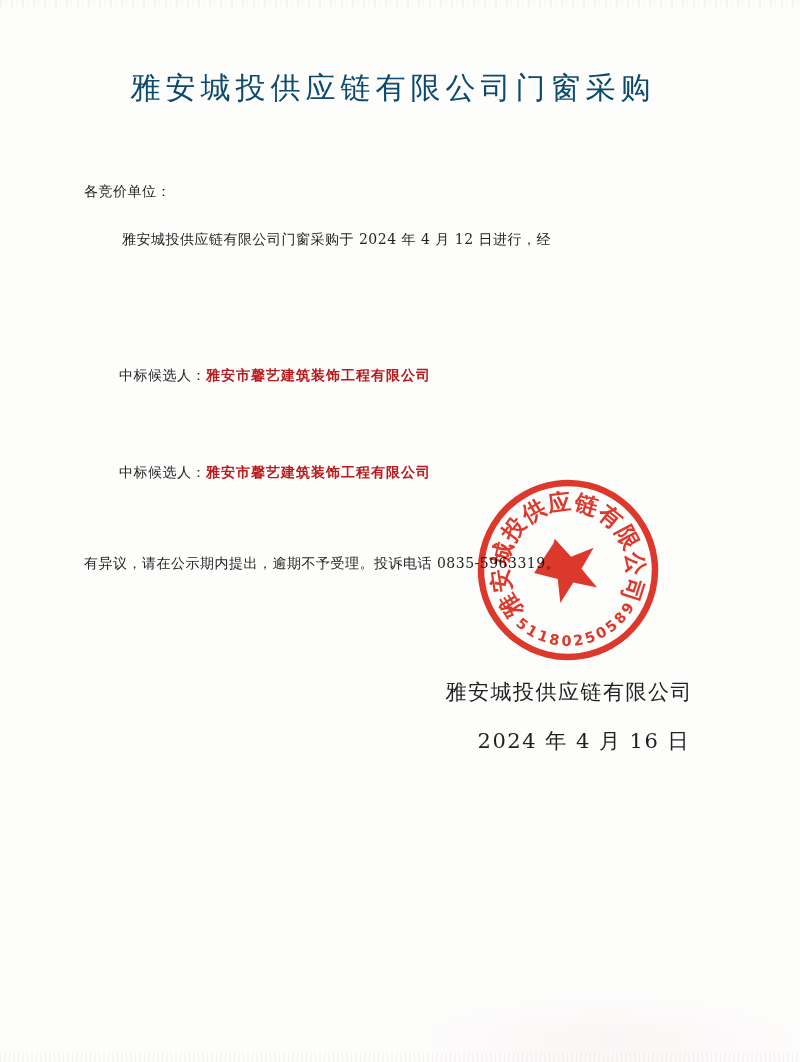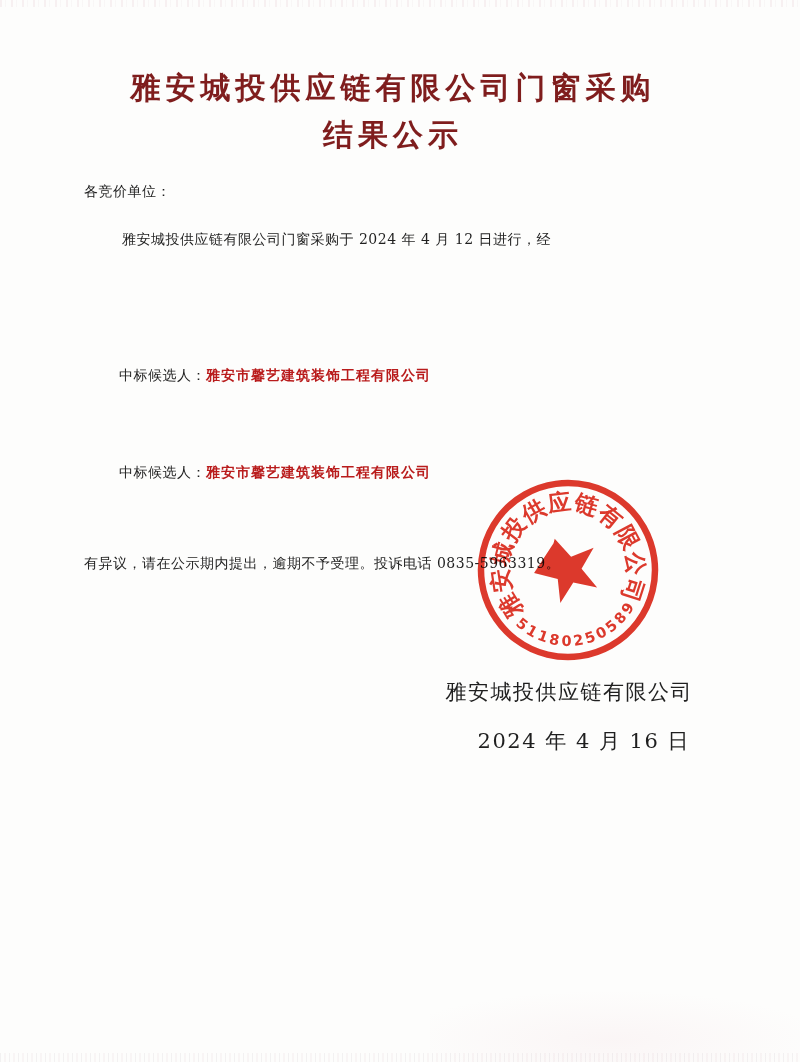--- a/index.html
+++ b/index.html
@@ -26,22 +26,22 @@
       rgba(170,160,170,.16) 0 1px, rgba(255,255,255,0) 1px 4px,
       rgba(205,170,180,.12) 4px 6px, rgba(255,255,255,0) 6px 9px);
     opacity:.8;
   }
   .smudge{
     position:absolute;left:430px;top:990px;width:400px;height:72px;
     background:radial-gradient(ellipse at 45% 70%, rgba(228,178,190,.10), rgba(255,255,255,0) 70%);
   }
   .title{
     position:absolute;left:0;top:64px;width:786px;
-    text-align:center;font-weight:700;font-size:30px;line-height:47px;
-    letter-spacing:5px;color:#7f1d1d;
+    text-align:center;font-weight:400;font-size:30px;line-height:47px;
+    letter-spacing:5px;color:#0c4a6e;
   }
   .line{
     position:absolute;font-size:14px;line-height:25px;white-space:nowrap;
     letter-spacing:.5px;
   }
   .bold{font-weight:700;letter-spacing:1px;color:#b91c1c;}
   .sig{
     position:absolute;font-size:21px;white-space:nowrap;letter-spacing:1.5px;
   }
   .seal{
@@ -52,21 +52,20 @@
 </style>
 </head>
 <body>
 
 <div class="page">
 
   <div class="noise-top"></div>
 
   <div class="title">
     <div>雅安城投供应链有限公司门窗采购</div>
-    <div>结果公示</div>
   </div>
 
   <div class="line" style="left:84px;top:179px">各竞价单位：</div>
 
   <div class="line" style="left:122px;top:227px">雅安城投供应链有限公司门窗采购于 2024 年 4 月 12 日进行，经</div>
 
 
 
   <div class="line" style="left:119px;top:363px">
     <span>中标候选人：</span><span class="bold">雅安市馨艺建筑装饰工程有限公司</span>

